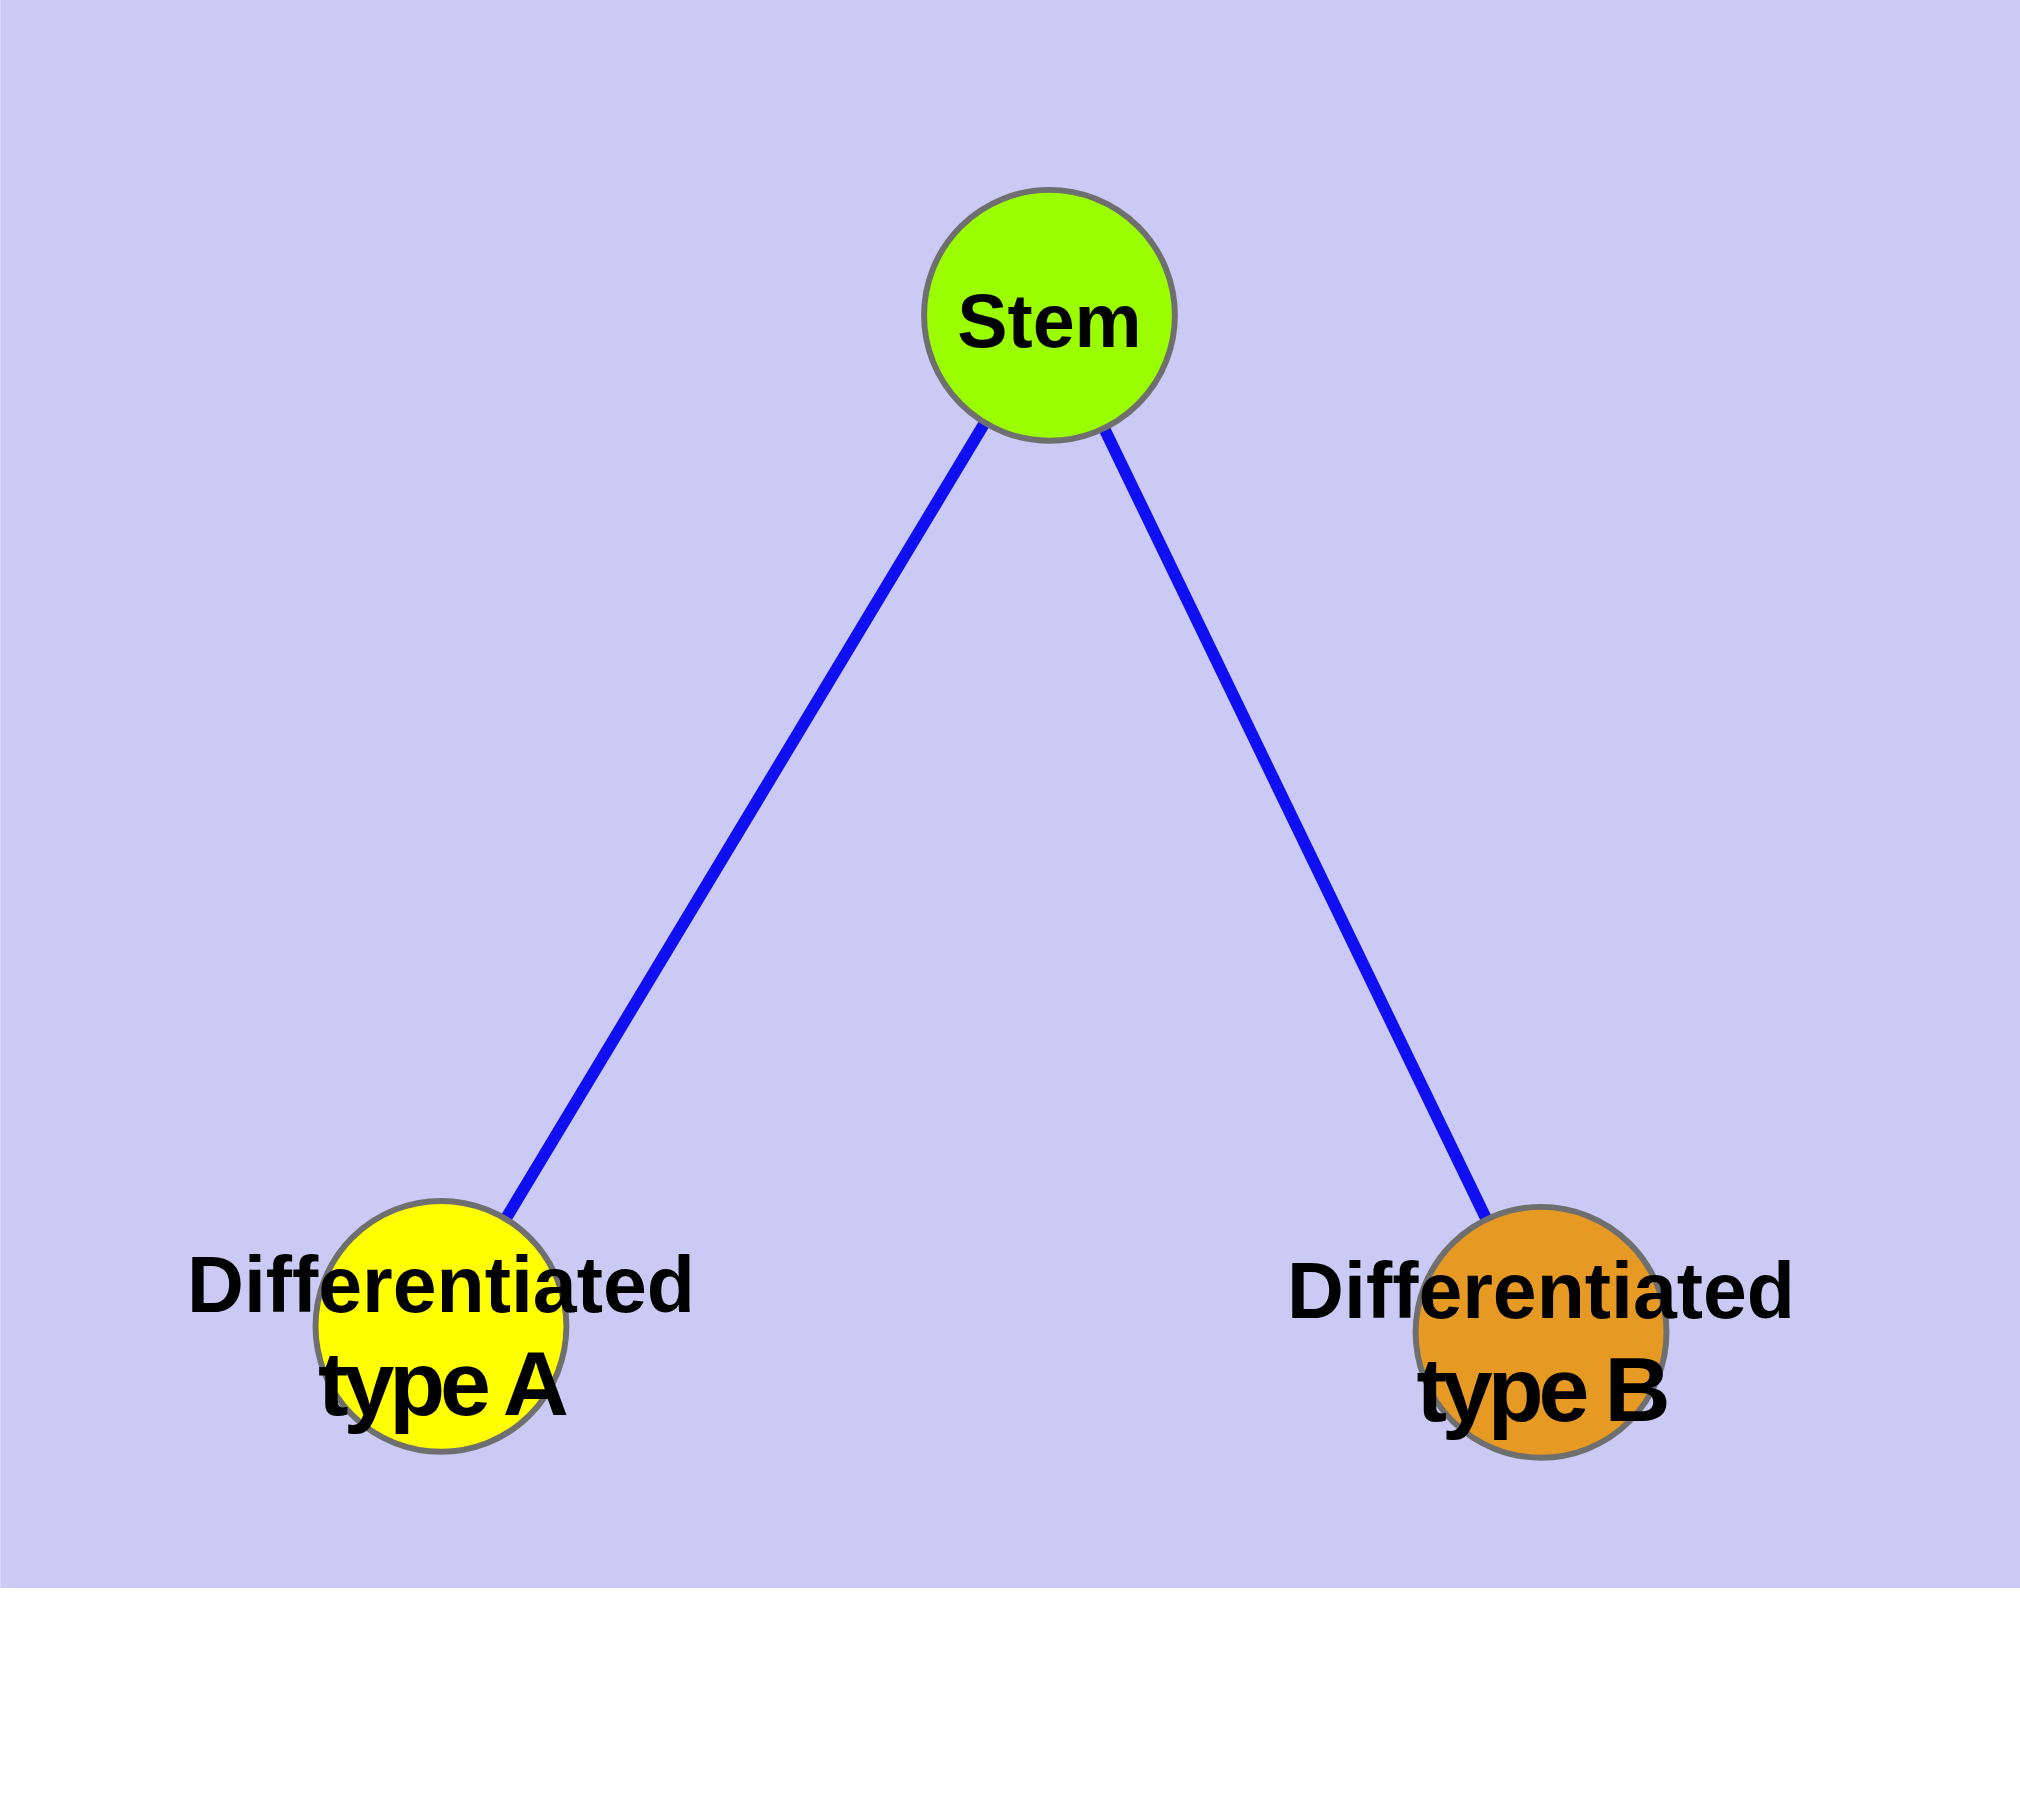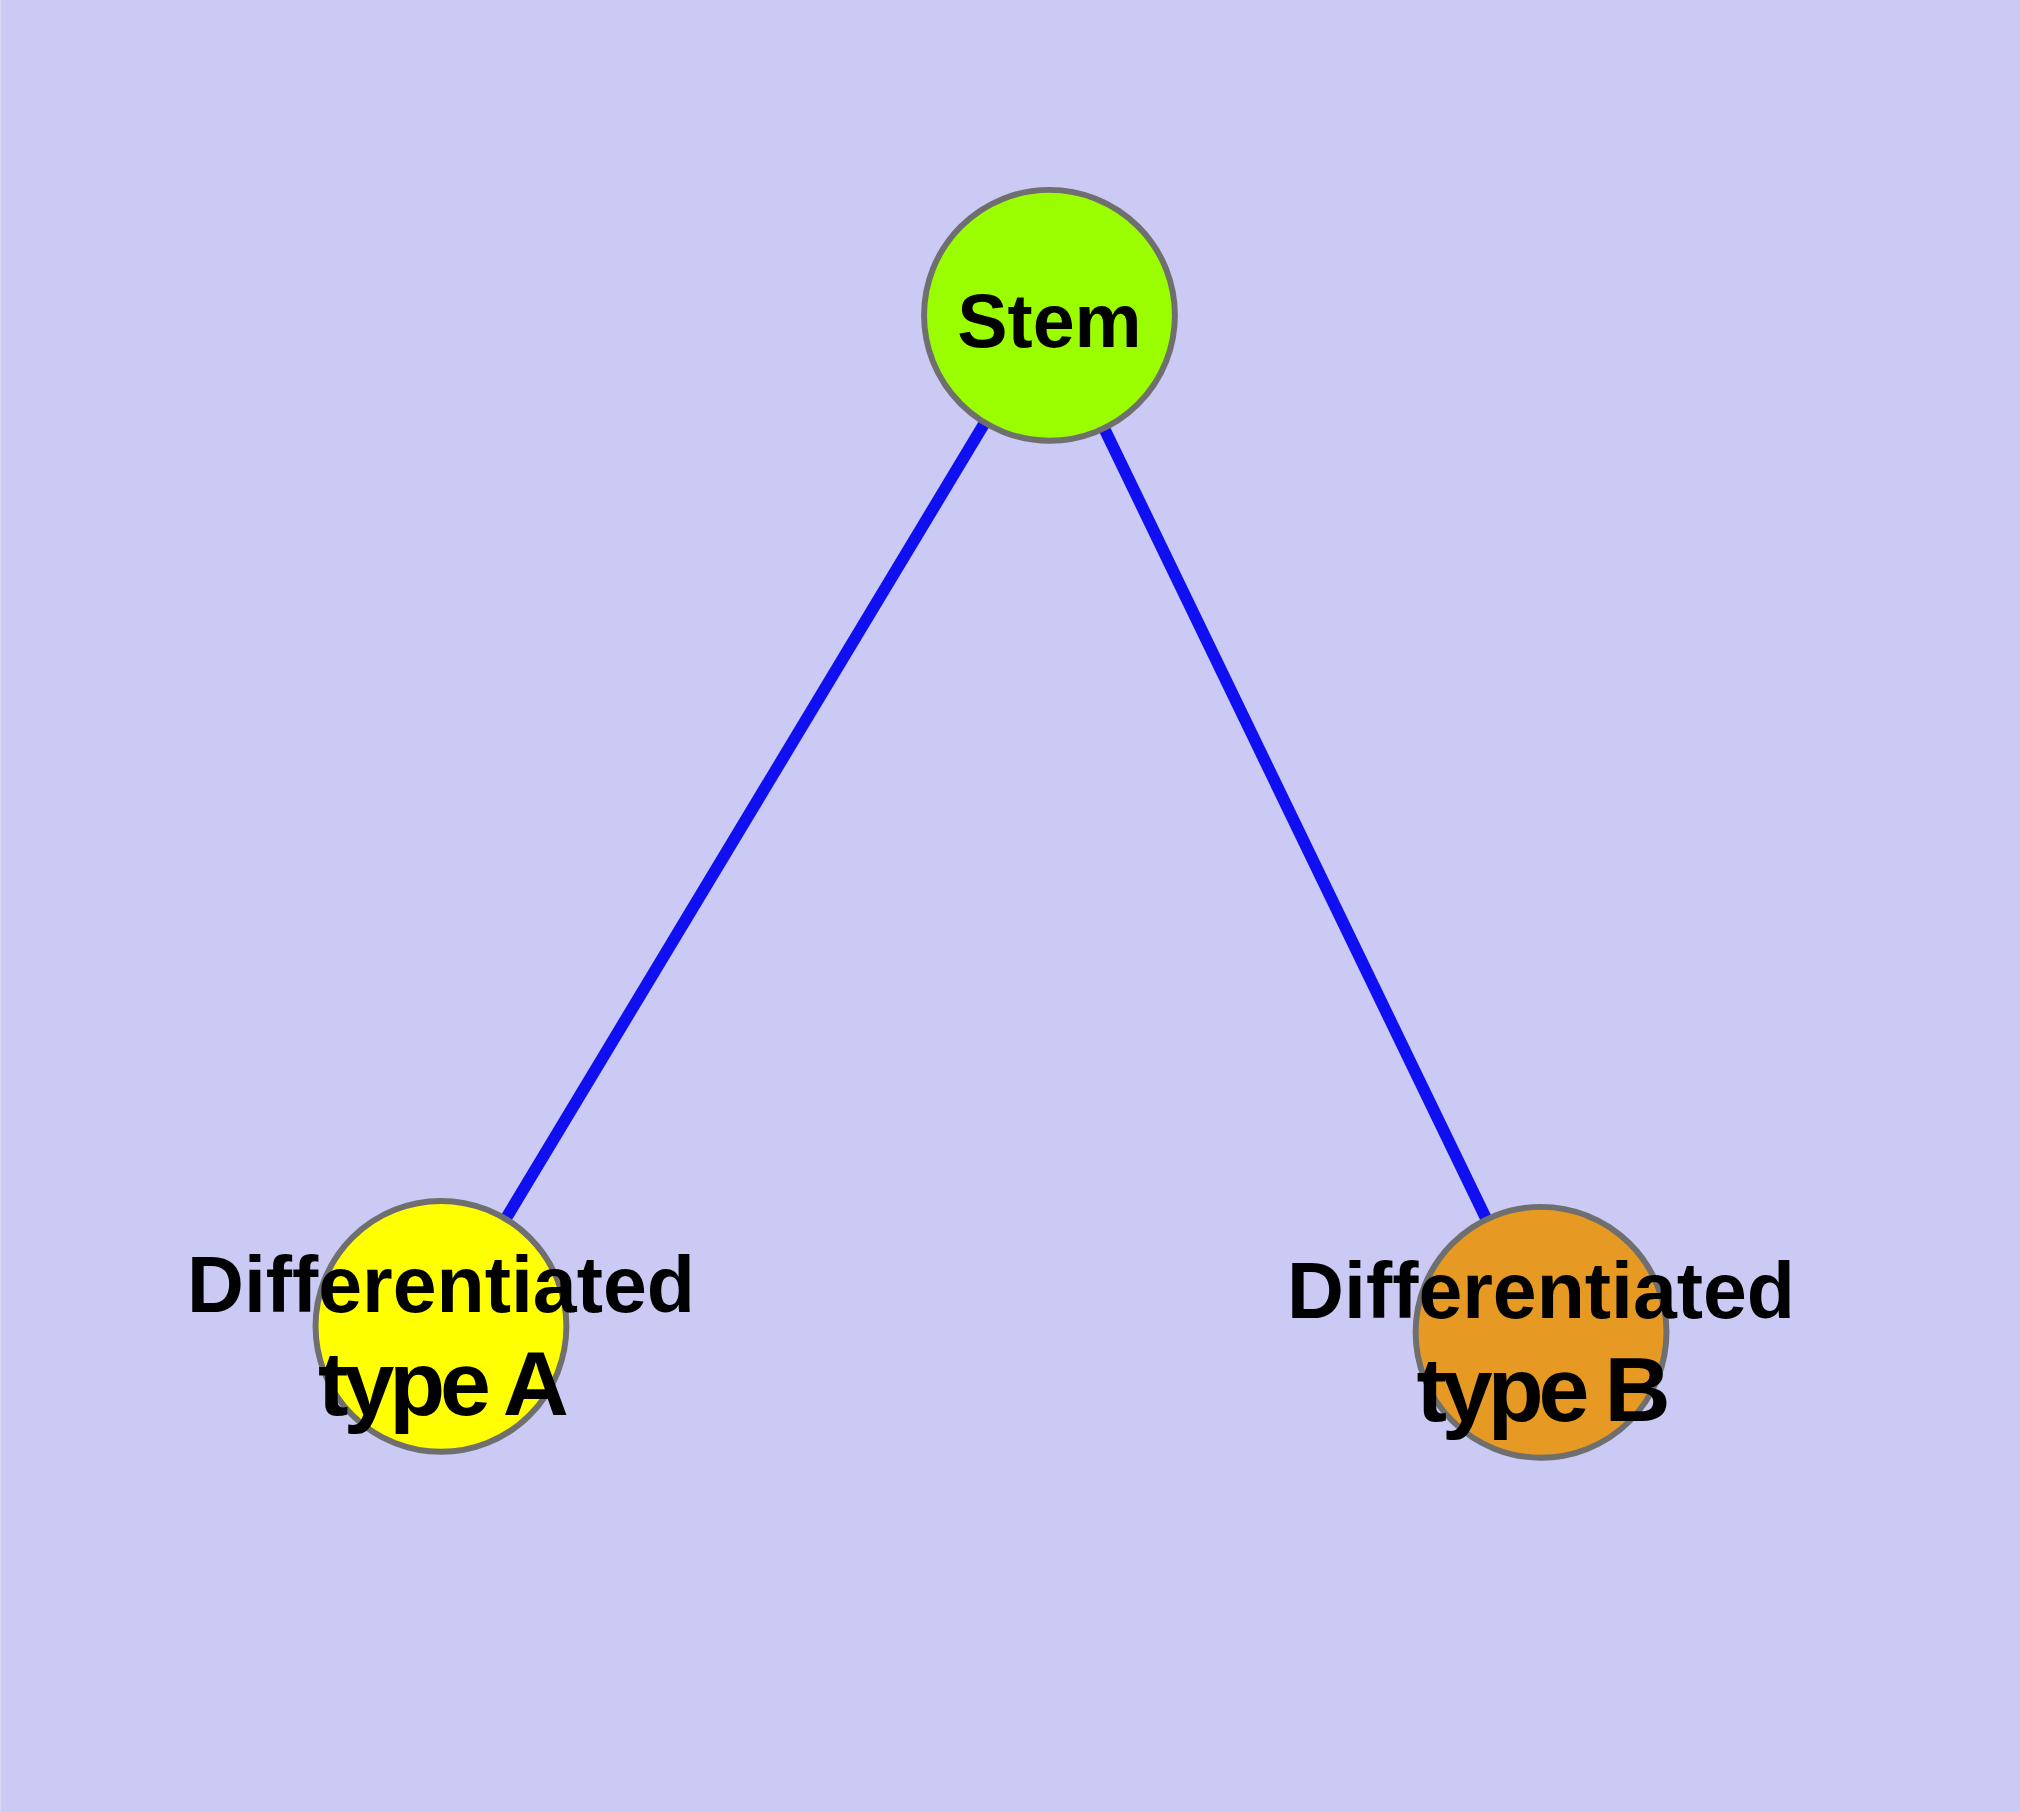--- a/index.html
+++ b/index.html
@@ -2,21 +2,21 @@
 <html style="font-size:13.6px"><head>
 <meta charset="utf-8">
 <style>
   html, body {
     margin: 0;
     padding: 0;
   }
   .stage {
     position: relative;
     width: 2021px;
-    height: 1812px;
+    height: 1588px;
     overflow: hidden;
   }
   svg.diagram {
     display: block;
     width: 2021px;
     height: 1812px;
   }
   text {
     font-family: "Liberation Sans", "DejaVu Sans", sans-serif;
     font-weight: bold;

